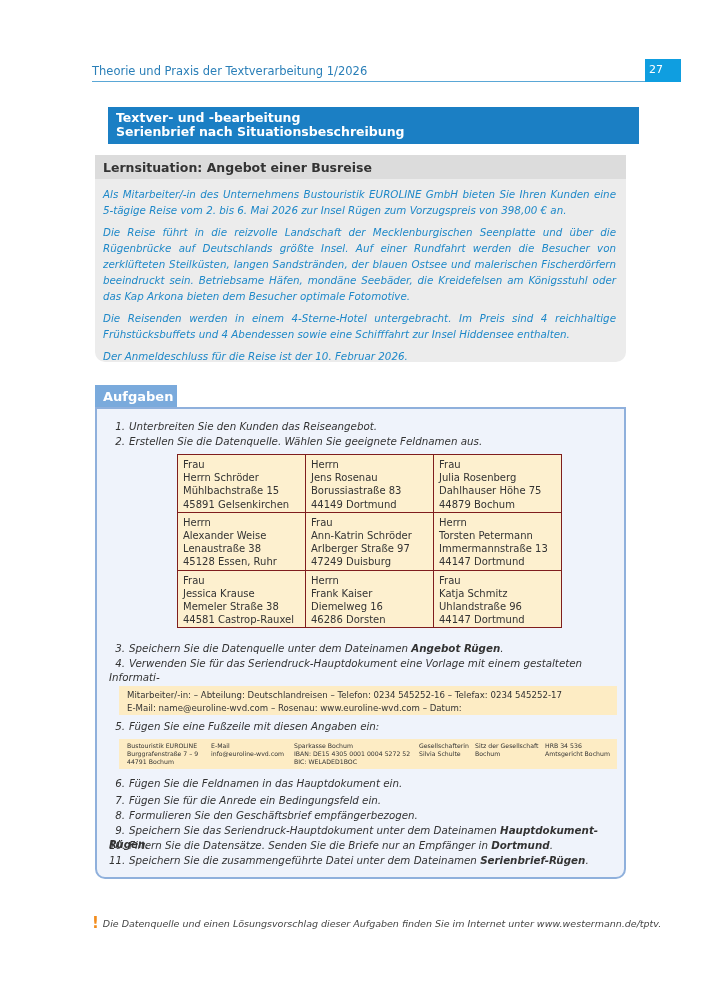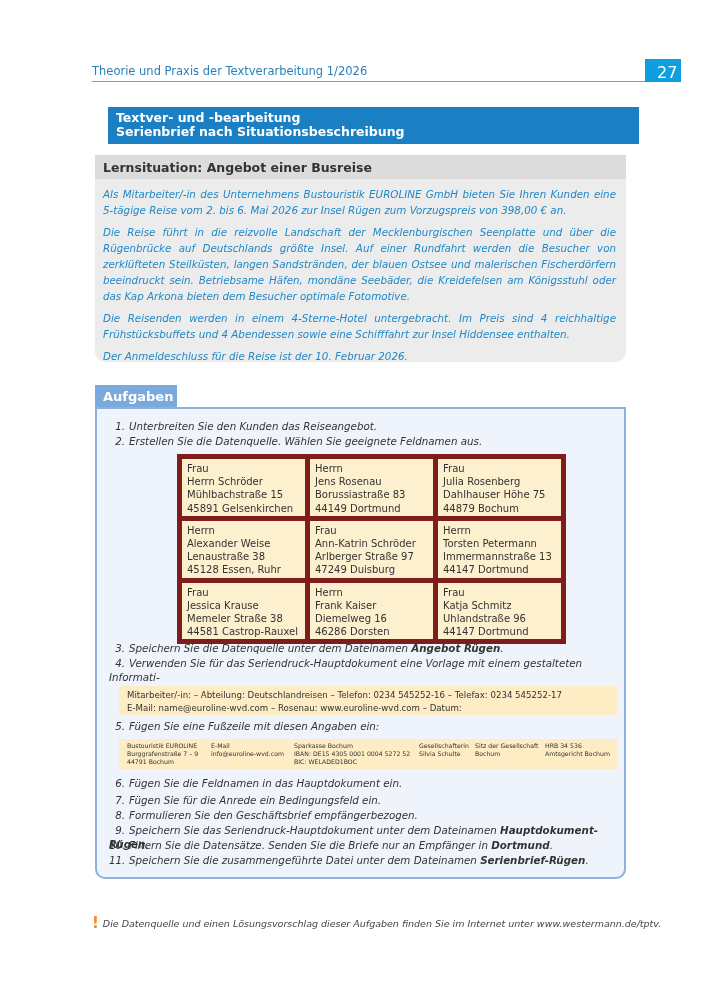--- a/index.html
+++ b/index.html
@@ -2,39 +2,39 @@
 <html><head>
 <meta charset="utf-8">
 <style>
   * { box-sizing: border-box; margin: 0; padding: 0; }
   html, body { width: 720px; height: 992px; background: #ffffff; overflow: hidden; }
   body { position: relative; font-family: "DejaVu Sans", sans-serif; color: #333; }
 
   .page-header { position: absolute; left: 92px; top: 62px; width: 597px; height: 20px; }
   .page-header .title { position: absolute; left: 0; top: 2px; font-size: 11.5px; color: #2a7fb8; }
   .page-header .rule { position: absolute; left: 0; top: 19px; width: 553px; height: 1px; background: #5aa7d6; }
-  .page-header .num { position: absolute; left: 553px; top: -3px; width: 36px; height: 23px; background: #0f9ee0; color: #fff; font-size: 16px; padding: 4px 0 0 12px; }
+  .page-header .num { position: absolute; left: 553px; top: -3px; width: 36px; height: 23px; background: #0f9ee0; color: #fff; font-size: 11px; padding: 4px 0 0 4px; }
 
   .chapter { position: absolute; left: 108px; top: 107px; width: 531px; height: 37px; background: #1b7fc4; color: #fff; font-size: 12.5px; line-height: 14px; padding: 4px 0 0 8px; font-weight: bold; }
 
   .situation { position: absolute; left: 95px; top: 155px; width: 531px; height: 207px; background: #ececec; border-radius: 0 0 10px 10px; }
   .situation .head { height: 24px; background: #dcdcdc; font-size: 12.5px; font-weight: bold; color: #333; padding: 5px 0 0 8px; }
   .situation .body { padding: 7px 10px 0 8px; }
   .situation p { font-size: 10.3px; line-height: 16px; color: #1e88c8; font-style: italic; text-align: justify; margin-bottom: 6px; }
 
   .tab { position: absolute; left: 95px; top: 385px; width: 82px; height: 32px; background: #7aaadc; color: #fff; font-size: 13px; font-weight: bold; padding: 4px 0 0 8px; }
   .tasks { position: absolute; left: 95px; top: 407px; width: 531px; height: 472px; background: #eff3fb; border: 2px solid #8fb0dc; border-radius: 0 0 10px 10px; }
 
   .task { position: absolute; left: 12px; font-size: 10.3px; font-style: italic; color: #333; line-height: 14px; }
   .task .n { display: inline-block; width: 16px; text-align: right; margin-right: 4px; }
   .task b { font-weight: bold; }
   .task .cont { display: block; padding-left: 20px; }
 
   .addr-table { position: absolute; left: 80px; top: 45px; border-collapse: collapse; background: #fdf0cf; }
-  .addr-table td { border: 5px solid #7f1d1d; width: 128px; padding: 3px 5px 1px 5px; font-size: 10px; line-height: 13.2px; color: #333; vertical-align: top; }
+  .addr-table td { border: 1px solid #7f1d1d; width: 128px; padding: 3px 5px 1px 5px; font-size: 10px; line-height: 13.2px; color: #333; vertical-align: top; }
 
   .infoblock { position: absolute; left: 22px; top: 277px; width: 498px; height: 29px; background: #fdecc4; font-size: 8.6px; line-height: 12.5px; color: #333; padding: 3px 16px 0 8px; }
 
   .footbox { position: absolute; left: 22px; top: 330px; width: 498px; height: 30px; background: #fdecc4; font-size: 6.2px; line-height: 8.2px; color: #333; }
   .footbox .col { position: absolute; top: 3px; }
 
   .note { position: absolute; left: 92px; top: 913px; font-size: 9.5px; font-style: italic; color: #444; }
   .note .bang { color: #f28c1c; font-weight: bold; font-size: 15px; font-style: normal; margin-right: 4px; position: relative; top: 1px; }
 </style>
 </head>

